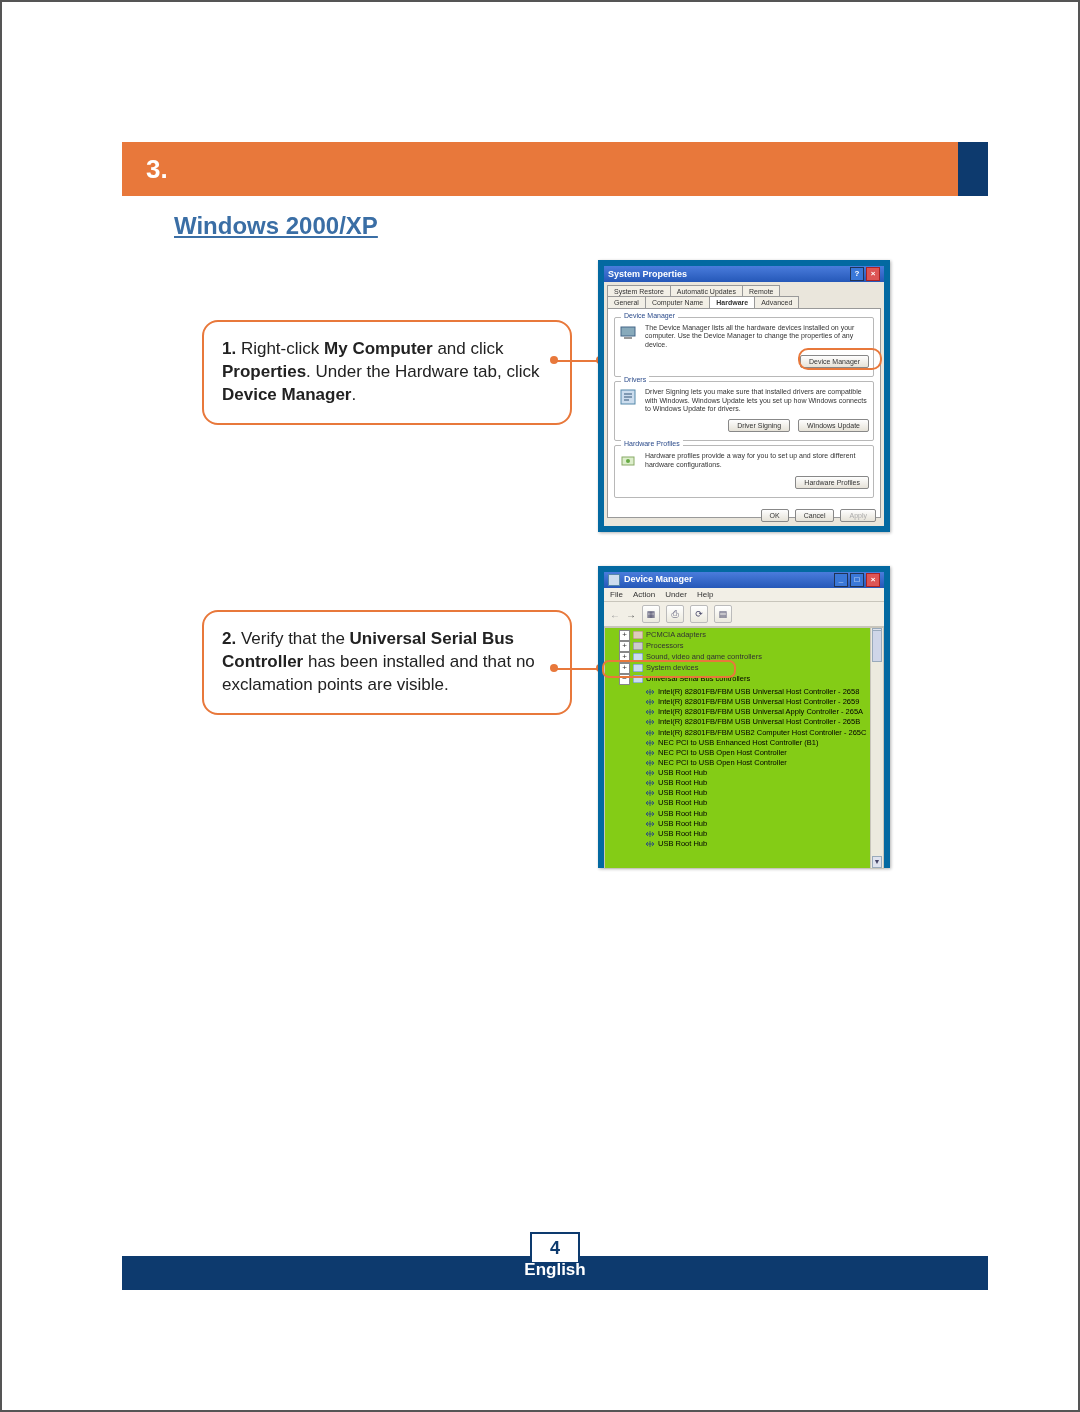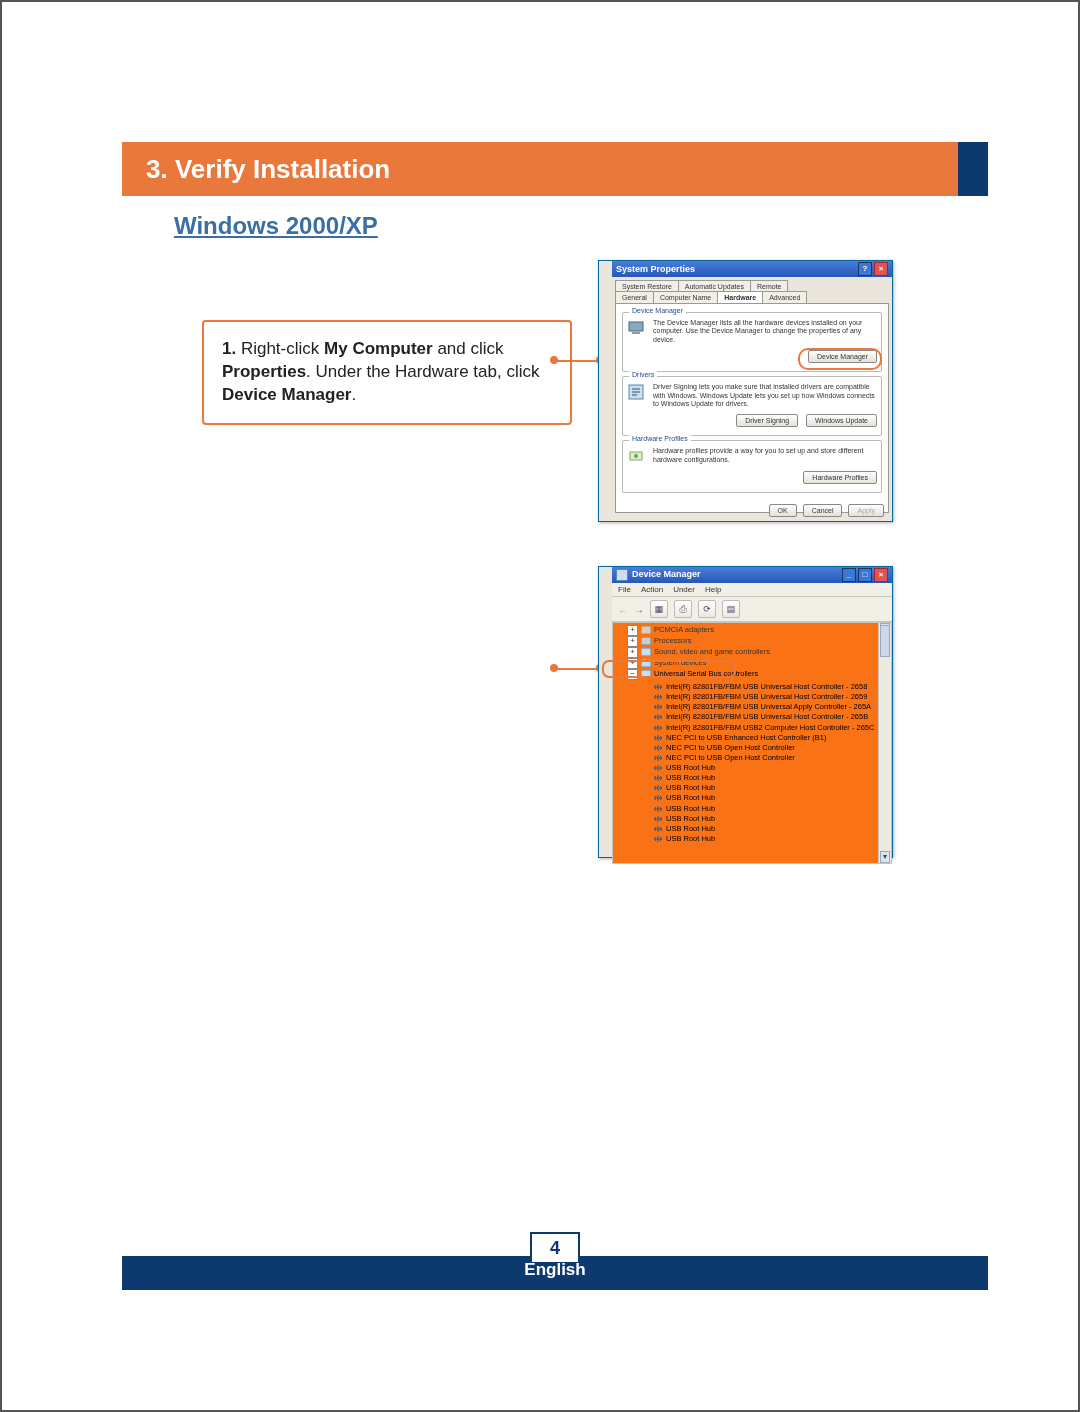--- a/index.html
+++ b/index.html
@@ -15,31 +15,31 @@
   .page{width:1080px;height:1412px;border:2px solid var(--page-border);box-sizing:border-box;position:relative;background:#fff;}
 
   
   .titlebar{position:absolute;left:120px;top:140px;right:90px;height:54px;}
   .titlebar .orange{position:absolute;left:0;top:0;right:30px;height:54px;background:var(--orange);display:flex;align-items:center;padding-left:24px;color:#fff;font-size:26px;font-weight:bold;}
   .titlebar .navy{position:absolute;right:0;top:0;width:30px;height:54px;background:var(--navy);}
 
   .subheading{position:absolute;left:160px;top:210px;color:var(--blue-accent);font-size:24px;font-weight:bold;text-decoration:underline;margin-left:12px;}
 
   
-  .callout{position:absolute;border:2px solid var(--orange);border-radius:4px;background:#fff;padding:16px 18px;font-size:17px;line-height:1.35;color:#222;}
+  .callout{position:absolute;border:2px solid var(--orange);border-radius:16px;background:#fff;padding:16px 18px;font-size:17px;line-height:1.35;color:#222;}
   .callout .num{font-weight:bold;}
   .cb1{left:200px;top:318px;width:330px;}
   .cb2{left:200px;top:608px;width:330px;}
 
   
   .connector{position:absolute;height:2px;background:var(--orange);}
   .dot{position:absolute;width:8px;height:8px;border-radius:50%;background:var(--orange);}
 
   
-  .xpwin{position:absolute;background:var(--panel-bg);border:1px solid #0369a1;box-shadow:1px 1px 3px rgba(0,0,0,.3);font-size:8px;color:#333;padding-left:13px;}
+  .xpwin{position:absolute;background:var(--panel-bg);border:6px solid #0369a1;box-shadow:1px 1px 3px rgba(0,0,0,.3);font-size:8px;color:#333;}
   .xpwin .titleb{height:16px;background:linear-gradient(#4a7cdc,#2558b8);color:#fff;font-weight:bold;font-size:9px;display:flex;align-items:center;padding:0 4px;justify-content:space-between;}
   .xpwin .titleb .wicons{display:flex;gap:2px;}
   .xpwin .titleb .wicons span{width:12px;height:12px;background:#d55;border:1px solid #a22;display:inline-block;font-size:8px;line-height:12px;text-align:center;color:#fff;}
   .xpwin .titleb .wicons span.min{background:#3a78d8;border-color:#235;}
   .xpwin .titleb .wicons span.hlp{background:#3a78d8;border-color:#235;}
 
   .sysprop{left:596px;top:258px;width:280px;height:260px;}
   .tabs{display:flex;font-size:7px;margin:3px 3px 0 3px;}
   .tabs .tab{border:1px solid #999;border-bottom:none;padding:2px 6px;background:#f2efe6;margin-right:-1px;white-space:nowrap;}
   .tabs .tab.active{background:#fff;font-weight:bold;}
@@ -55,21 +55,21 @@
   .grp-text{flex:1;line-height:1.2;}
   .grp-btns{text-align:right;margin-top:6px;}
   .grp-btns .xpbtn{margin-left:6px;}
 
   .ring{border:2px solid var(--orange);border-radius:10px;position:absolute;pointer-events:none;}
 
   .devmgr{left:596px;top:564px;width:280px;height:290px;}
   .menubar{display:flex;gap:10px;font-size:8px;padding:2px 6px;background:#f2efe6;border-bottom:1px solid #c8c5bb;}
   .toolbar{display:flex;gap:6px;padding:3px 6px;background:#f2efe6;border-bottom:1px solid #c8c5bb;align-items:center;}
   .toolbar .tbtn{width:16px;height:16px;border:1px solid #bbb;background:linear-gradient(#fff,#eceade);border-radius:2px;display:flex;align-items:center;justify-content:center;font-size:9px;color:#446;}
-  .tree{background:#f97316;height:240px;overflow:hidden;border:1px solid #c8c5bb;margin:0;position:relative;font-size:7.5px;line-height:1.35;}
+  .tree{background:#84cc16;height:240px;overflow:hidden;border:1px solid #c8c5bb;margin:0;position:relative;font-size:7.5px;line-height:1.35;}
   .tree .scroll{position:absolute;right:0;top:0;bottom:0;width:12px;background:#eceade;border-left:1px solid #c8c5bb;}
   .tree .scroll .thumb{position:absolute;left:1px;right:1px;top:2px;height:30px;background:#cfd6e8;border:1px solid #9ab;}
   .tree .scroll .arr{position:absolute;left:1px;right:1px;height:10px;background:#dfe3ee;border:1px solid #9ab;font-size:7px;text-align:center;line-height:10px;color:#446;}
   .tree .scroll .arr.up{top:0;}
   .tree .scroll .arr.dn{bottom:0;}
   .tree ul{list-style:none;margin:0;padding:2px 0 2px 10px;}
   .tree li{white-space:nowrap;padding-left:4px;}
   .tree .exp{display:inline-block;width:9px;height:9px;border:1px solid #888;text-align:center;line-height:8px;font-size:8px;margin-right:3px;color:#333;background:#fff;}
   .tree .nic{display:inline-block;width:10px;height:8px;margin-right:3px;vertical-align:middle;}
   .tree .nic svg{width:10px;height:8px;display:block;}
@@ -83,34 +83,36 @@
   .footer .lang{position:absolute;left:0;right:0;top:4px;text-align:center;color:#fff;font-weight:bold;font-size:17px;}
 </style>
 </head>
 <body>
 
 <div class="page">
 
   <div class="titlebar">
     <div class="orange">
       <span>3.</span>&nbsp;
-      <span>Verify Installation</span>
     </div>
     <div class="navy"></div>
   </div>
 
   <div class="subheading">Windows 2000/XP</div>
 
   <div class="callout cb1">
     <span class="num">1.</span><span> Right-click </span><b>My Computer</b><span> and click </span><b>Properties</b><span>. Under the Hardware tab, click </span><b>Device Manager</b><span>.</span>
   </div>
   <div class="connector" style="left:552px;top:358px;width:44px;"></div>
   <div class="dot" style="left:548px;top:354px;"></div>
   <div class="dot" style="left:594px;top:354px;"></div>
 
+  <div class="callout cb2">
+    <span class="num">2.</span><span> Verify that the </span><b>Universal Serial Bus Controller</b><span> has been installed and that no exclamation points are visible.</span>
+  </div>
   <div class="connector" style="left:552px;top:666px;width:44px;"></div>
   <div class="dot" style="left:548px;top:662px;"></div>
   <div class="dot" style="left:594px;top:662px;"></div>
 
   <div class="xpwin sysprop">
     <div class="titleb">
       <span>System Properties</span>
       <span class="wicons">
         <span class="hlp">?</span>
         <span>×</span>

